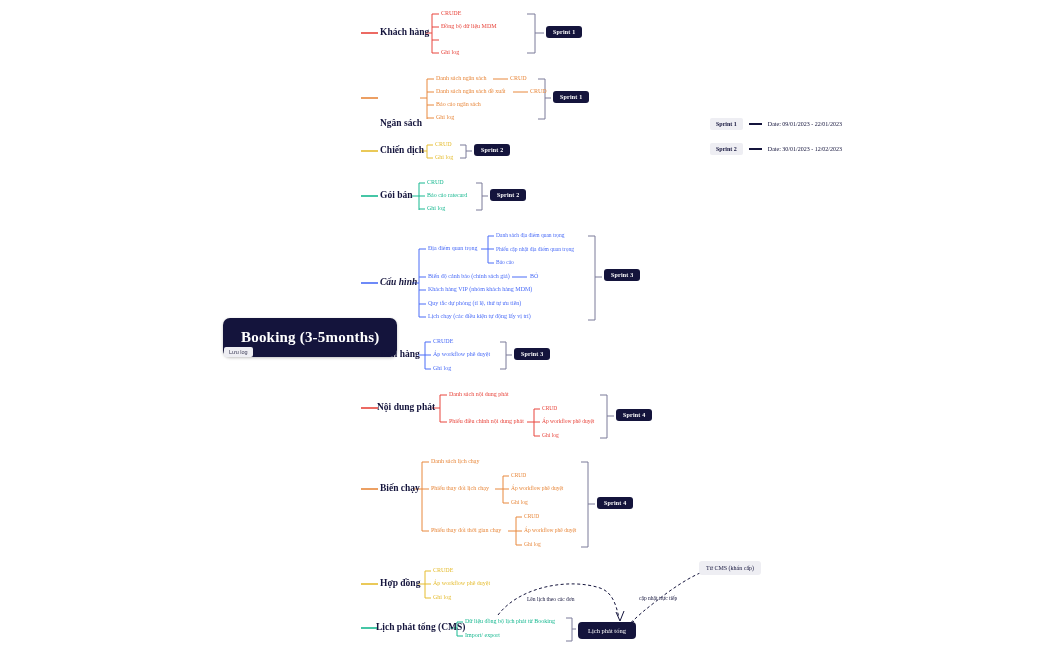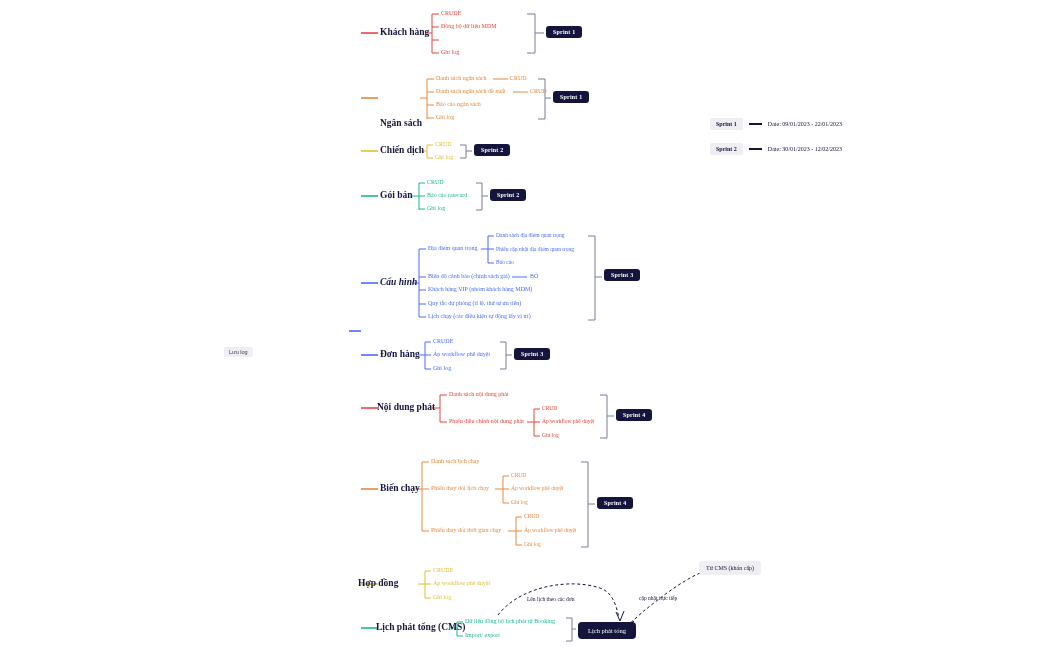--- a/index.html
+++ b/index.html
@@ -187,20 +187,21 @@
     <path d="M566 618 L572 618 L572 641 L566 641" stroke="#7a7a99" stroke-width="1" fill="none"></path>
     <path d="M572 629 L576 629" stroke="#7a7a99" stroke-width="1" fill="none"></path>
 
     <path d="M498 615 C 520 586, 570 578, 600 588 C 612 592, 616 604, 619 618" stroke="#14143c" stroke-width="1" fill="none" stroke-dasharray="3 2.5"></path>
     <path d="M616 612 L620 621 L624 611" stroke="#14143c" stroke-width="1" fill="none"></path>
 
     <path d="M700 573 C 680 582, 660 598, 645 610 C 640 614, 634 620, 628 625" stroke="#14143c" stroke-width="1" fill="none" stroke-dasharray="3 2.5"></path>
     <path d="M634 621 L627 627 L635 629" stroke="#14143c" stroke-width="1" fill="none"></path>
   </svg>
 
+  <div class="node root" style="left:223px; top:318px;">Booking (3-5months)</div>
   <div class="root-sub" style="left:224px; top:347px;">Lưu log</div>
 
   <div class="node lvl1" style="left:380px; top:27px;">Khách hàng</div>
   <div class="node lvl3 c-red" style="left:441px; top:10px;">CRUDE</div>
   <div class="node lvl3 c-red" style="left:441px; top:23px;">Đồng bộ dữ liệu MDM</div>
   <div class="node lvl3 c-red" style="left:441px; top:36px;"></div>
   <div class="node lvl3 c-red" style="left:441px; top:49px;">Ghi log</div>
   <div class="node sprint" style="left:546px; top:26px;">Sprint 1</div>
 
   <div class="node lvl1" style="left:380px; top:92px;margin-top:26px;">Ngân sách</div>
@@ -254,21 +255,21 @@
   <div class="node lvl3 c-orange" style="left:431px; top:485px;">Phiếu thay đổi lịch chạy</div>
   <div class="node lvl4 c-orange" style="left:511px; top:472px;">CRUD</div>
   <div class="node lvl4 c-orange" style="left:511px; top:485px;">Áp workflow phê duyệt</div>
   <div class="node lvl4 c-orange" style="left:511px; top:499px;">Ghi log</div>
   <div class="node lvl3 c-orange" style="left:431px; top:527px;">Phiếu thay đổi thời gian chạy</div>
   <div class="node lvl4 c-orange" style="left:524px; top:513px;">CRUD</div>
   <div class="node lvl4 c-orange" style="left:524px; top:527px;">Áp workflow phê duyệt</div>
   <div class="node lvl4 c-orange" style="left:524px; top:541px;">Ghi log</div>
   <div class="node sprint" style="left:597px; top:497px;">Sprint 4</div>
 
-  <div class="node lvl1" style="left:358px; top:578px;">Hợp đồng</div>
+  <div class="node lvl1" style="left:380px; top:578px;">Hợp đồng</div>
   <div class="node lvl3 c-yellow" style="left:433px; top:567px;">CRUDE</div>
   <div class="node lvl3 c-yellow" style="left:433px; top:580px;">Áp workflow phê duyệt</div>
   <div class="node lvl3 c-yellow" style="left:433px; top:594px;">Ghi log</div>
 
   <div class="node lvl1" style="left:376px; top:622px;">Lịch phát tổng (CMS)</div>
   <div class="node lvl3 c-green" style="left:465px; top:618px;">Dữ liệu đồng bộ lịch phát từ Booking</div>
   <div class="node lvl3 c-green" style="left:465px; top:632px;">Import/ export</div>
 
   <div class="node pill-dark" style="left:578px; top:622px;">Lịch phát tổng</div>
   <div class="node callout" style="left:699px; top:561px;">Từ CMS (khẩn cấp)</div>

